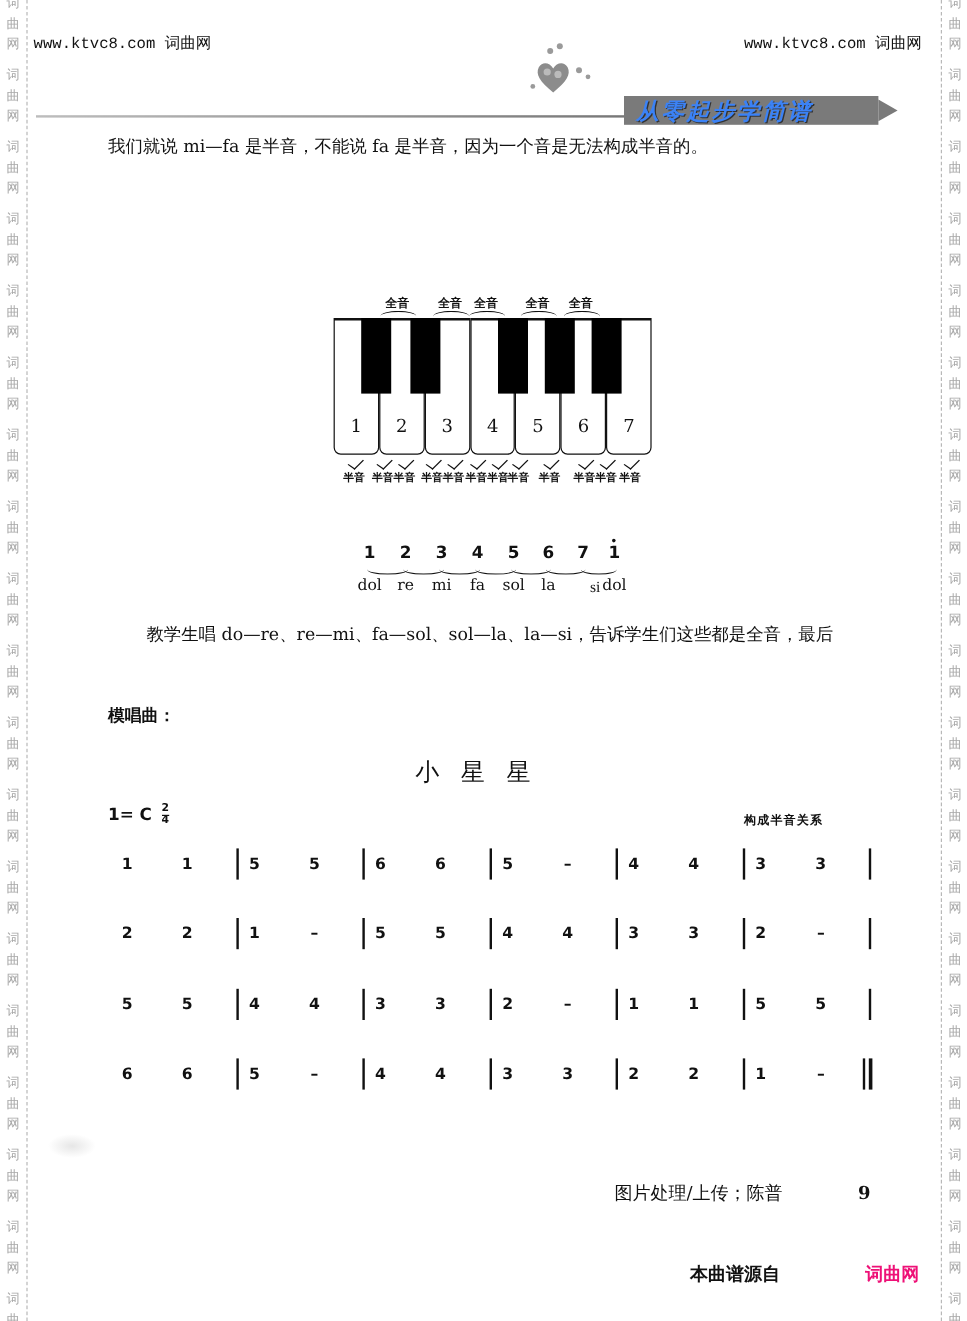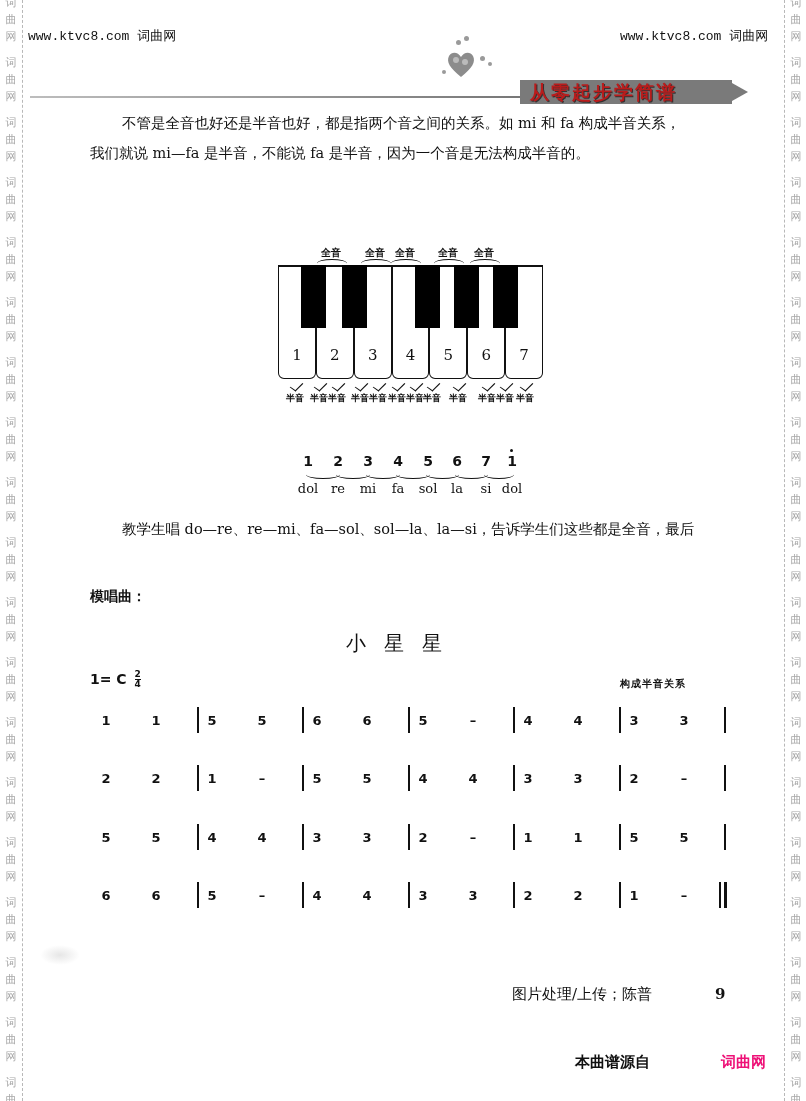--- a/index.html
+++ b/index.html
@@ -15,21 +15,21 @@
   .side-col.right { left: 784px; border-left: 1px dashed #b8b8b8; }
   .side-col .wm {
     position: absolute; left: 0; width: 22px; text-align: center;
     font-family: "DejaVu Sans", sans-serif; font-size: 11px; color: #a8a8a8; line-height: 15px;
   }
   
   .hdr-url { top: 27px; font-family: "Liberation Mono", "DejaVu Sans Mono", monospace; font-size: 13px; color: #111; white-space: nowrap; }
   .hdr-rule { left: 30px; top: 96px; width: 490px; height: 2px; background: linear-gradient(to right, #bdbdbd, #777); }
   .logo-bar { left: 520px; top: 80px; width: 212px; height: 24px; background: #7a7a7a; }
   .logo-arrow { left: 732px; top: 83px; width: 0; height: 0; border-top: 9px solid transparent; border-bottom: 9px solid transparent; border-left: 16px solid #7a7a7a; }
-  .logo-text { left: 530px; top: 80px; font-family: "DejaVu Sans", sans-serif; font-size: 19px; font-weight: bold; color: #b91c1c; letter-spacing: 2px; text-shadow: 1px 1px 0 #333; }
+  .logo-text { left: 530px; top: 80px; font-family: "DejaVu Sans", sans-serif; font-size: 19px; font-weight: bold; color: #3b82f6; letter-spacing: 2px; font-style: italic; text-shadow: 1px 1px 0 #333; }
   .logo-heart { left: 446px; top: 50px; width: 30px; height: 28px; }
   .dot { position: absolute; border-radius: 50%; background: #9a9a9a; }
   
   .para { left: 90px; width: 650px; font-size: 14.5px; line-height: 30px; color: #111; }
   .para .indent { display: inline-block; width: 32px; }
   
   .kbd { left: 278px; top: 265px; width: 265px; height: 116px; }
   .wkey { position: absolute; top: 0; width: 37.86px; height: 114px; border: 1.5px solid #111; border-top-width: 2px; border-radius: 0 0 6px 6px; box-sizing: border-box; background: #fff; }
   .wkey span { position: absolute; bottom: 14px; left: 0; width: 100%; text-align: center; font-size: 15px; }
   .bkey { position: absolute; top: 0; width: 25px; height: 63px; background: #000; }
@@ -187,21 +187,20 @@
   <span class="dot" style="left:18px;top:-14px;width:5px;height:5px;"></span>
   <span class="dot" style="left:34px;top:6px;width:5px;height:5px;"></span>
   <span class="dot" style="left:42px;top:12px;width:4px;height:4px;"></span>
   <span class="dot" style="left:-4px;top:20px;width:4px;height:4px;"></span>
 </div>
 <div class="abs logo-bar"></div>
 <div class="abs logo-arrow"></div>
 <div class="abs logo-text">从零起步学简谱</div>
 
 <div class="abs para" style="top:108px;">
-  <div><span class="indent"></span><span>不管是全音也好还是半音也好，都是指两个音之间的关系。如 mi 和 fa 构成半音关系，</span></div>
   <div><span>我们就说 mi—fa 是半音，不能说 fa 是半音，因为一个音是无法构成半音的。</span></div>
 </div>
 <div class="abs para" style="top:169px;">
 </div>
 
 <div class="abs kbd" id="kbd">
     <div class="wkey" style="left:0px;">
       <span>1</span>
     </div>
     <div class="wkey" style="left:37.86px;">
@@ -274,21 +273,21 @@
     <div class="abs sol-name" style="left:323px;">re</div>
     <div class="abs sol-num" style="left:358px;">3</div>
     <div class="abs sol-name" style="left:353px;">mi</div>
     <div class="abs sol-num" style="left:388px;">4</div>
     <div class="abs sol-name" style="left:383px;">fa</div>
     <div class="abs sol-num" style="left:418px;">5</div>
     <div class="abs sol-name" style="left:413px;">sol</div>
     <div class="abs sol-num" style="left:447px;">6</div>
     <div class="abs sol-name" style="left:442px;">la</div>
     <div class="abs sol-num" style="left:476px;">7</div>
-    <div class="abs sol-name" style="left:471px;">si</div>
+    <div class="abs sol-name" style="left:481px;font-family:Liberation Serif, serif;">si</div>
     <div class="abs sol-num" style="left:502px;">1</div>
     <div class="abs sol-name" style="left:497px;">dol</div>
     <div class="abs" style="left:510px;top:449px;width:3px;height:3px;border-radius:50%;background:#111;"></div>
     <div class="abs" style="left:306px;top:470px;width:34px;height:8px;border-bottom:1px solid #111;border-radius:0 0 50% 50%;"></div>
     <div class="abs" style="left:336px;top:470px;width:34px;height:8px;border-bottom:1px solid #111;border-radius:0 0 50% 50%;"></div>
     <div class="abs" style="left:366px;top:470px;width:34px;height:8px;border-bottom:1px solid #111;border-radius:0 0 50% 50%;"></div>
     <div class="abs" style="left:396px;top:470px;width:34px;height:8px;border-bottom:1px solid #111;border-radius:0 0 50% 50%;"></div>
     <div class="abs" style="left:426px;top:470px;width:33px;height:8px;border-bottom:1px solid #111;border-radius:0 0 50% 50%;"></div>
     <div class="abs" style="left:455px;top:470px;width:33px;height:8px;border-bottom:1px solid #111;border-radius:0 0 50% 50%;"></div>
     <div class="abs" style="left:484px;top:470px;width:30px;height:8px;border-bottom:1px solid #111;border-radius:0 0 50% 50%;"></div>

